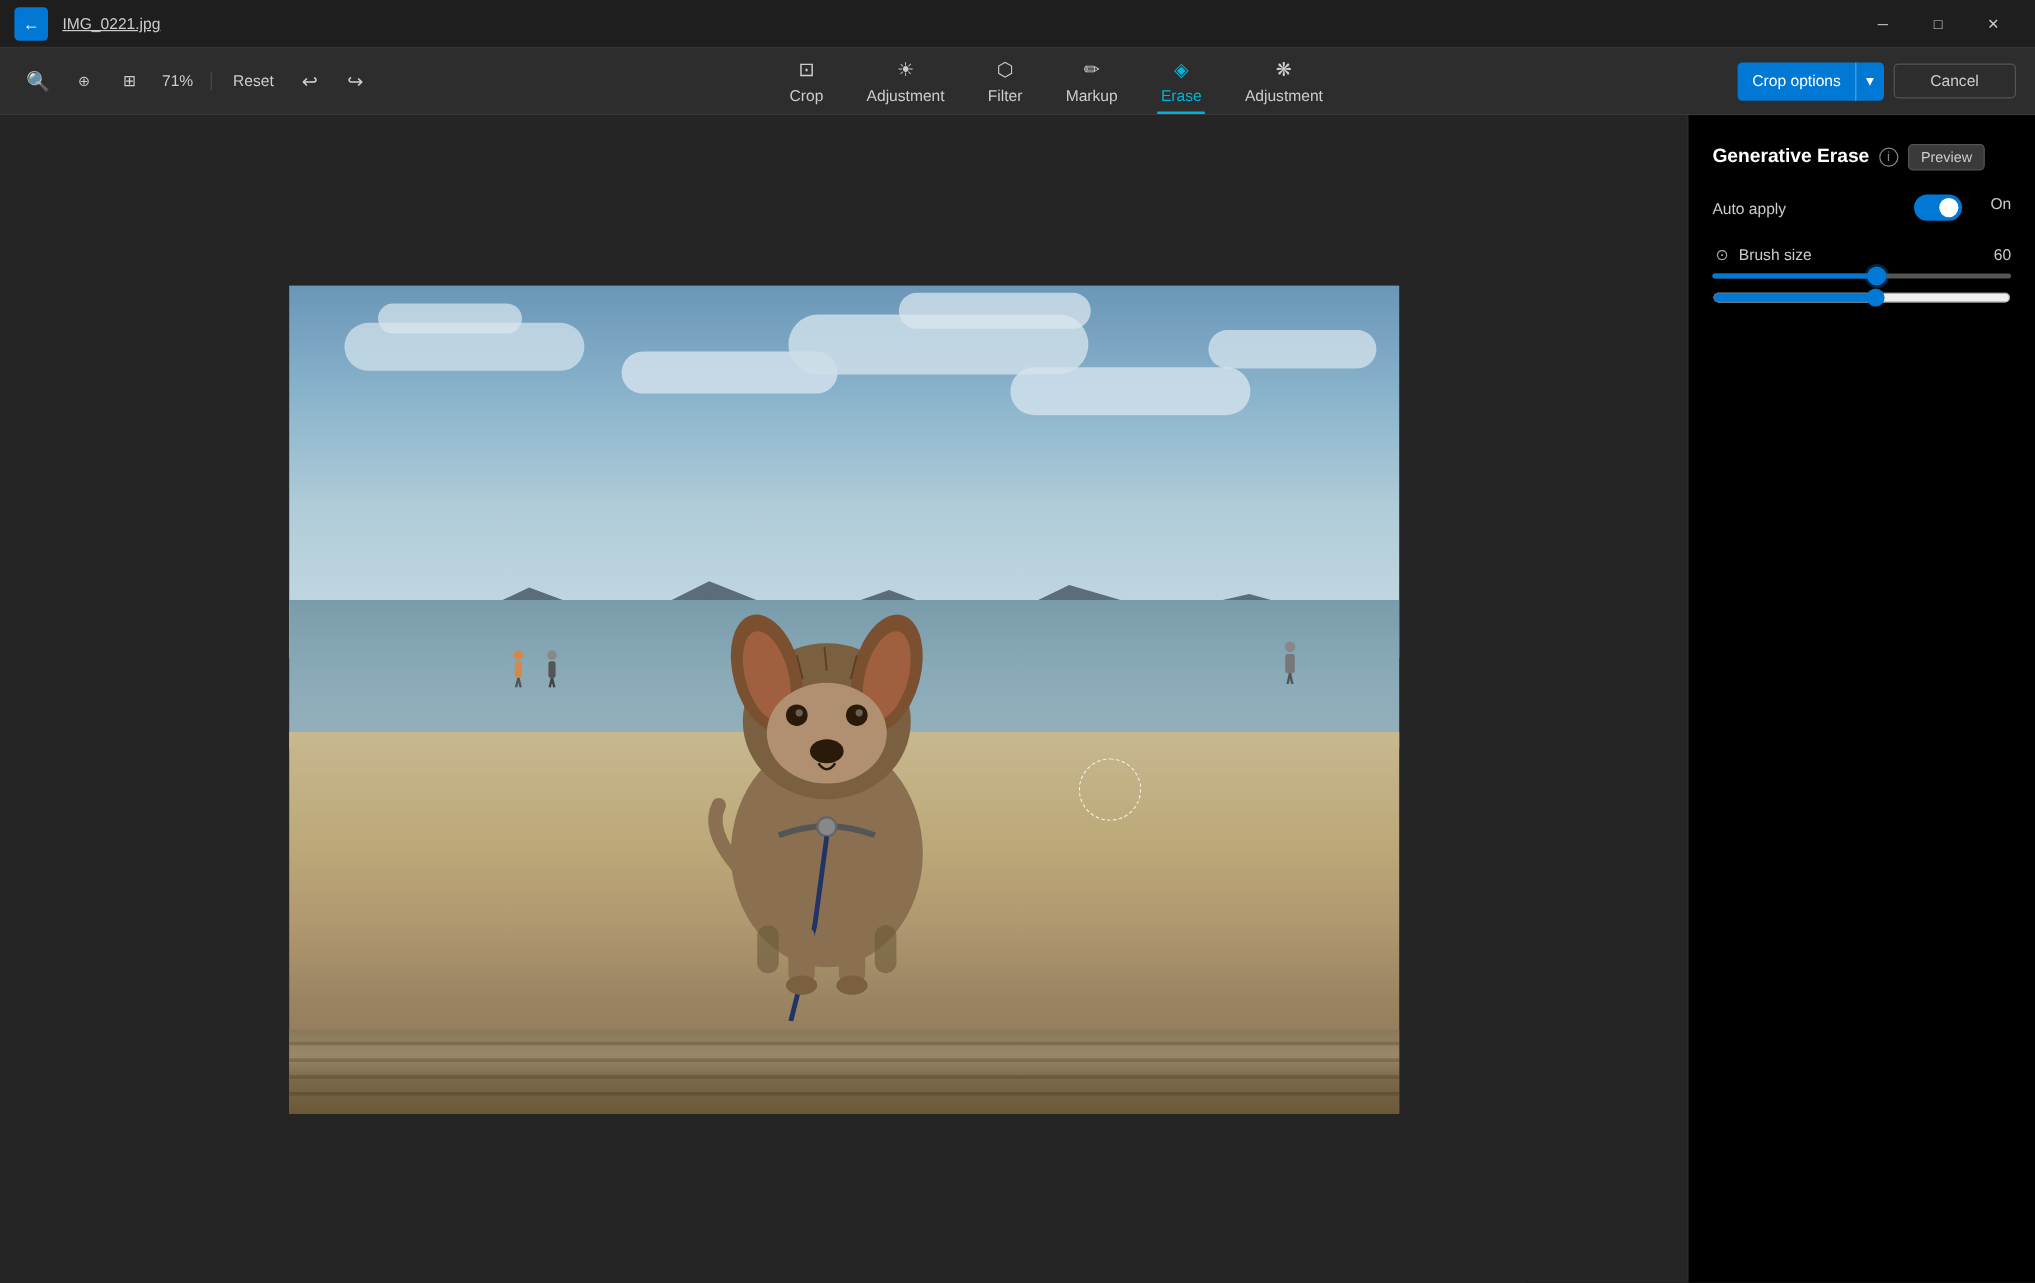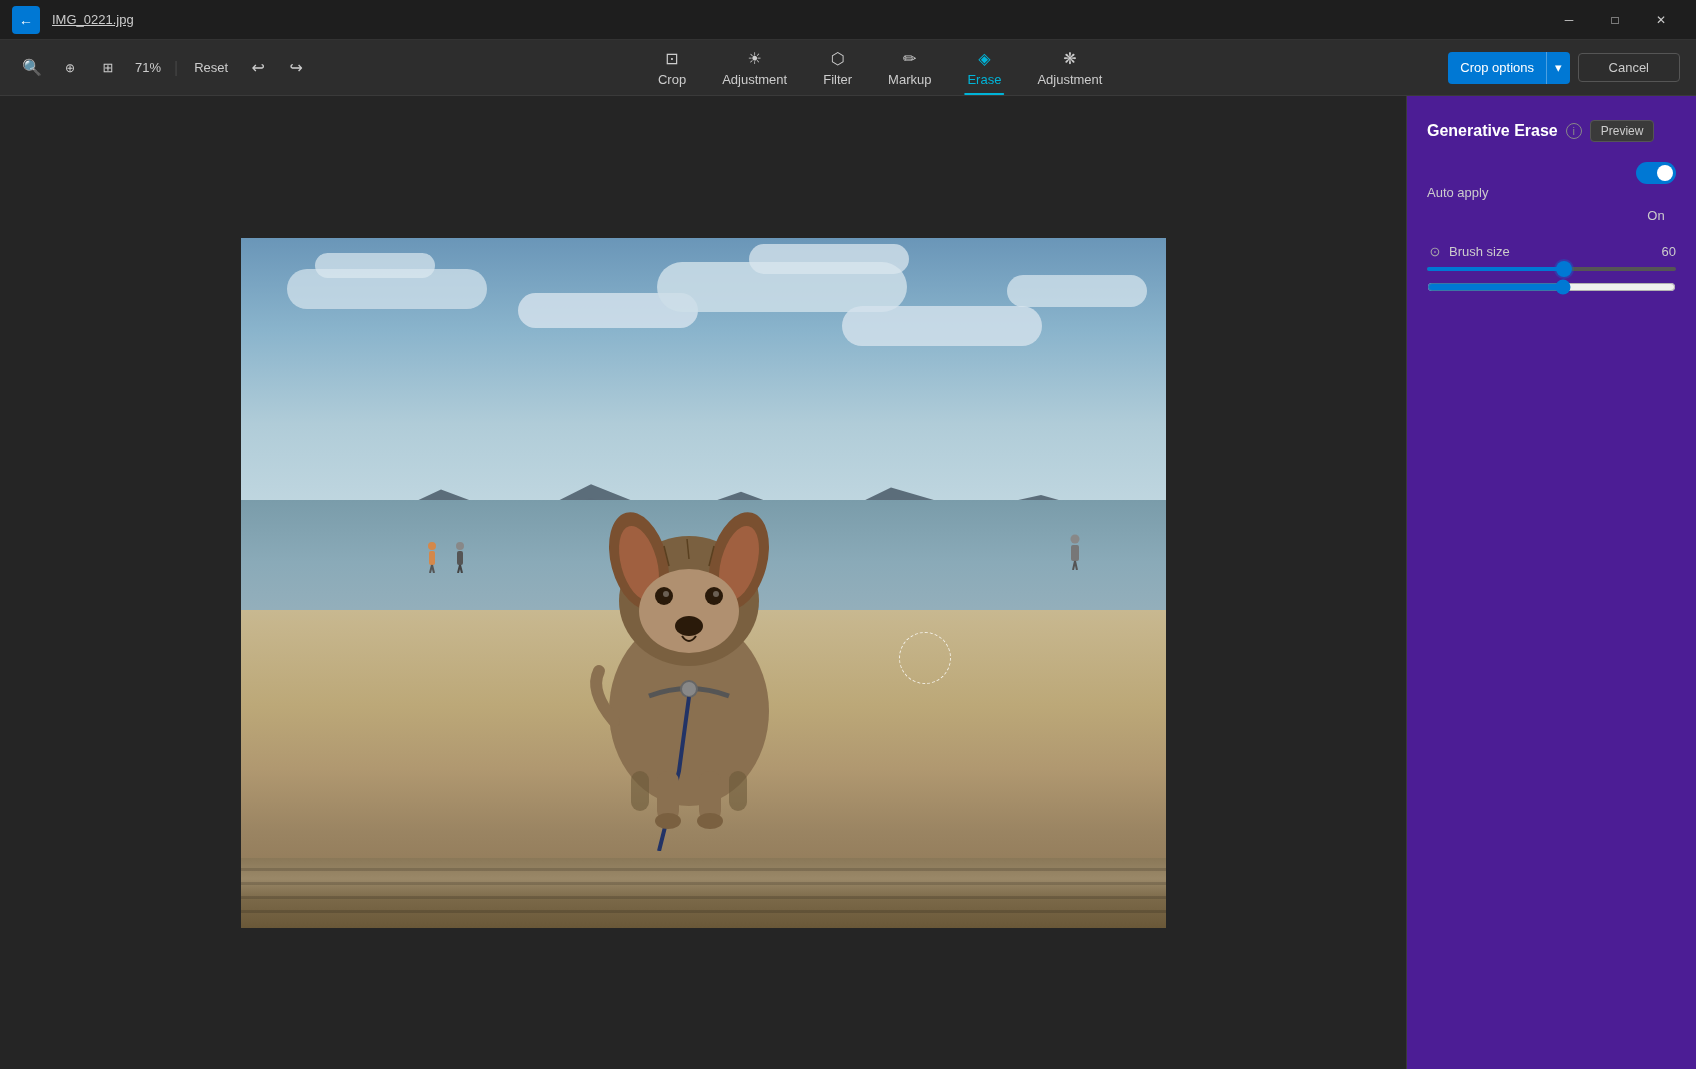--- a/index.html
+++ b/index.html
@@ -250,21 +250,21 @@
       width: 52px;
       height: 52px;
       border: 1.5px dashed rgba(255,255,255,0.8);
       border-radius: 50%;
       transform: translate(-50%, -50%);
     }
 
     
     .right-panel {
       width: 290px;
-      background: #4c1d95;
+      background: #000000;
       border-left: 1px solid #3a3a3a;
       padding: 24px 20px;
     }
     .panel-header {
       display: flex;
       align-items: center;
       gap: 8px;
       margin-bottom: 20px;
     }
     .panel-title {
@@ -299,23 +299,21 @@
       align-items: center;
       justify-content: space-between;
       margin-bottom: 20px;
     }
     .panel-label {
       font-size: 13px;
       color: #cccccc;
     }
     .toggle-container {
       display: flex;
-      align-items: center;
       gap: 24px;
-      flex-direction: column;
     }
     .toggle {
       width: 40px;
       height: 22px;
       background: #0078d4;
       border-radius: 11px;
       position: relative;
       cursor: pointer;
     }
     .toggle-thumb {

